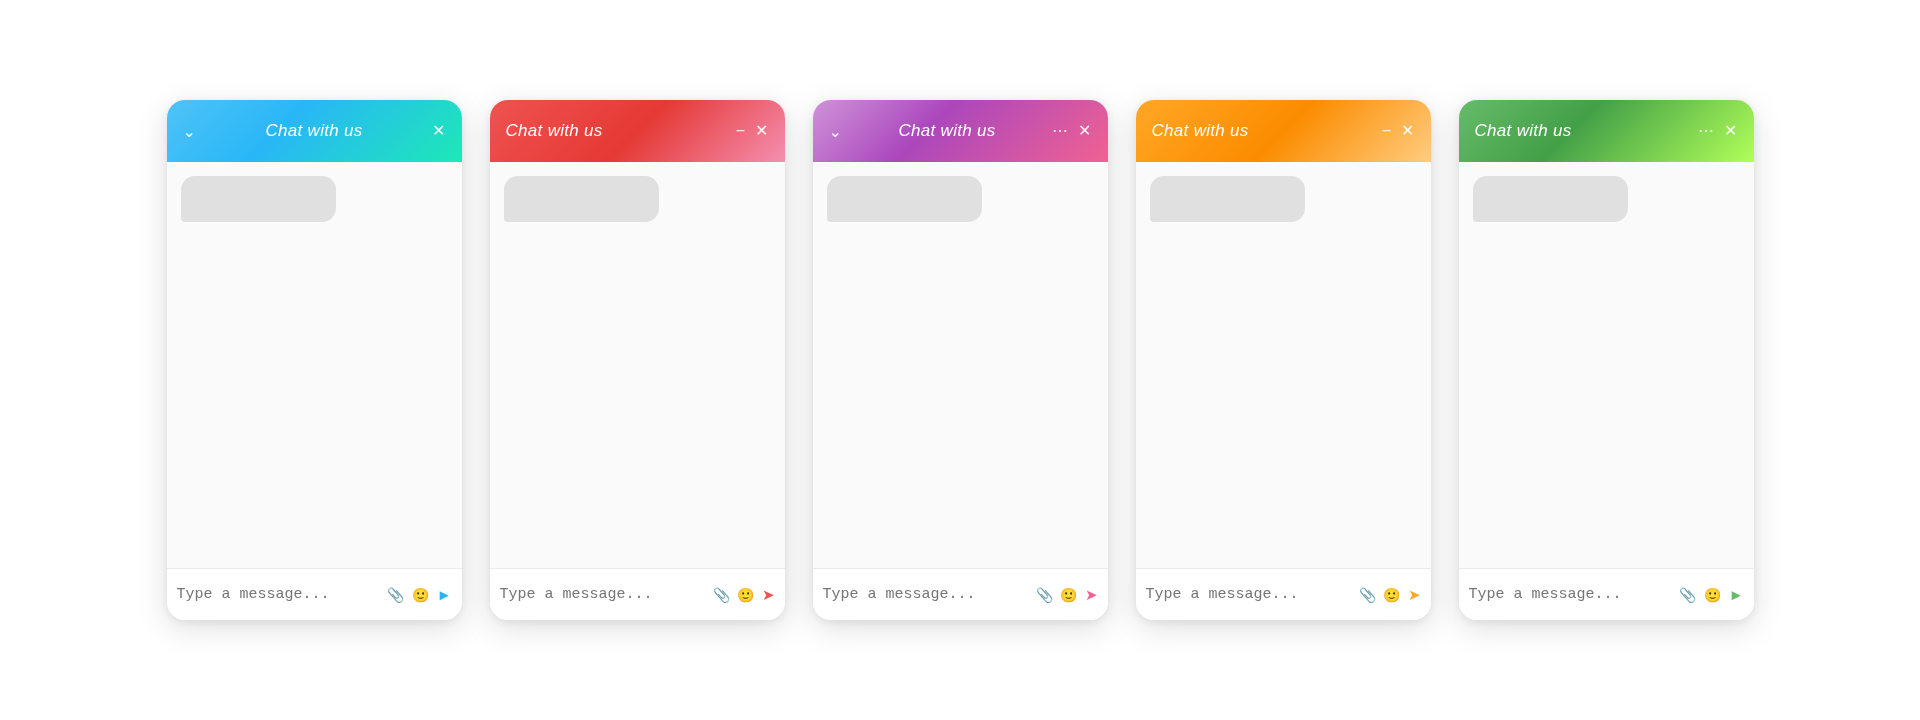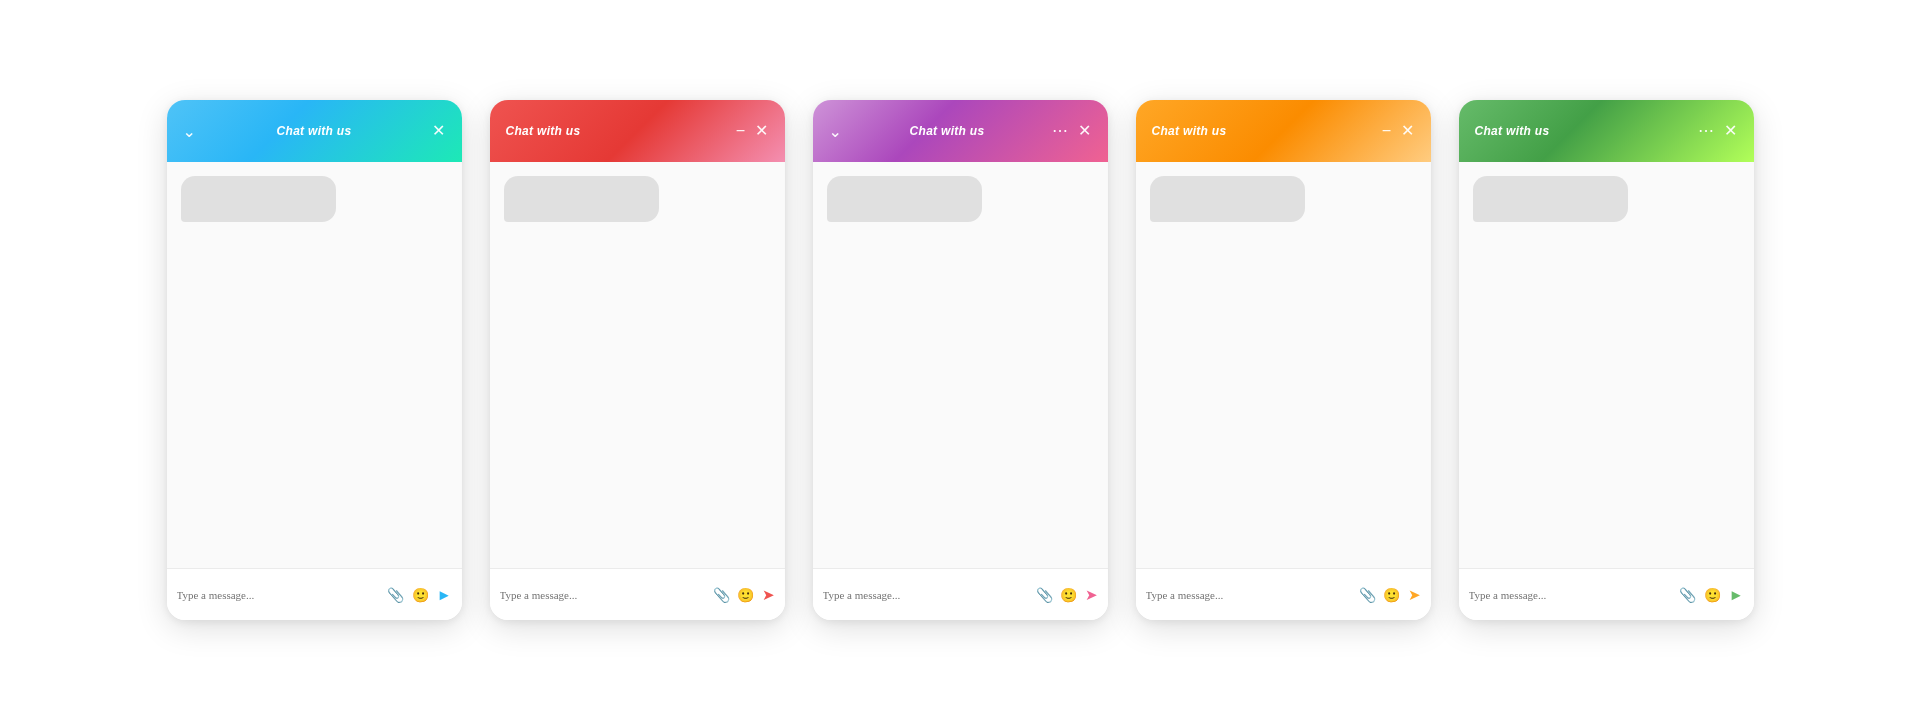--- a/index.html
+++ b/index.html
@@ -36,22 +36,22 @@
     .chat-header {
       display: flex;
       align-items: center;
       justify-content: space-between;
       padding: 0 16px;
       height: 62px;
       flex-shrink: 0;
     }
 
     .header-title {
-      font-size: 12px;
-      font-weight: 700;
+      font-size: 17px;
+      font-weight: 400;
       color: #fff;
       font-style: italic;
       letter-spacing: 0.3px;
       text-align: center;
     }
 
     .header-icons {
       display: flex;
       align-items: center;
       gap: 10px;
@@ -116,24 +116,24 @@
       align-items: center;
       gap: 7px;
       height: 52px;
       flex-shrink: 0;
     }
 
     .chat-input {
       flex: 1;
       border: none;
       outline: none;
-      font-size: 11px;
+      font-size: 15px;
       color: #aaa;
       background: transparent;
-      font-family: Liberation Serif, serif;
+      font-family: Liberation Mono, monospace;
     }
 
     .input-icon {
       font-size: 14px;
       color: #bbb;
       cursor: pointer;
       flex-shrink: 0;
     }
 
     .send-icon {

